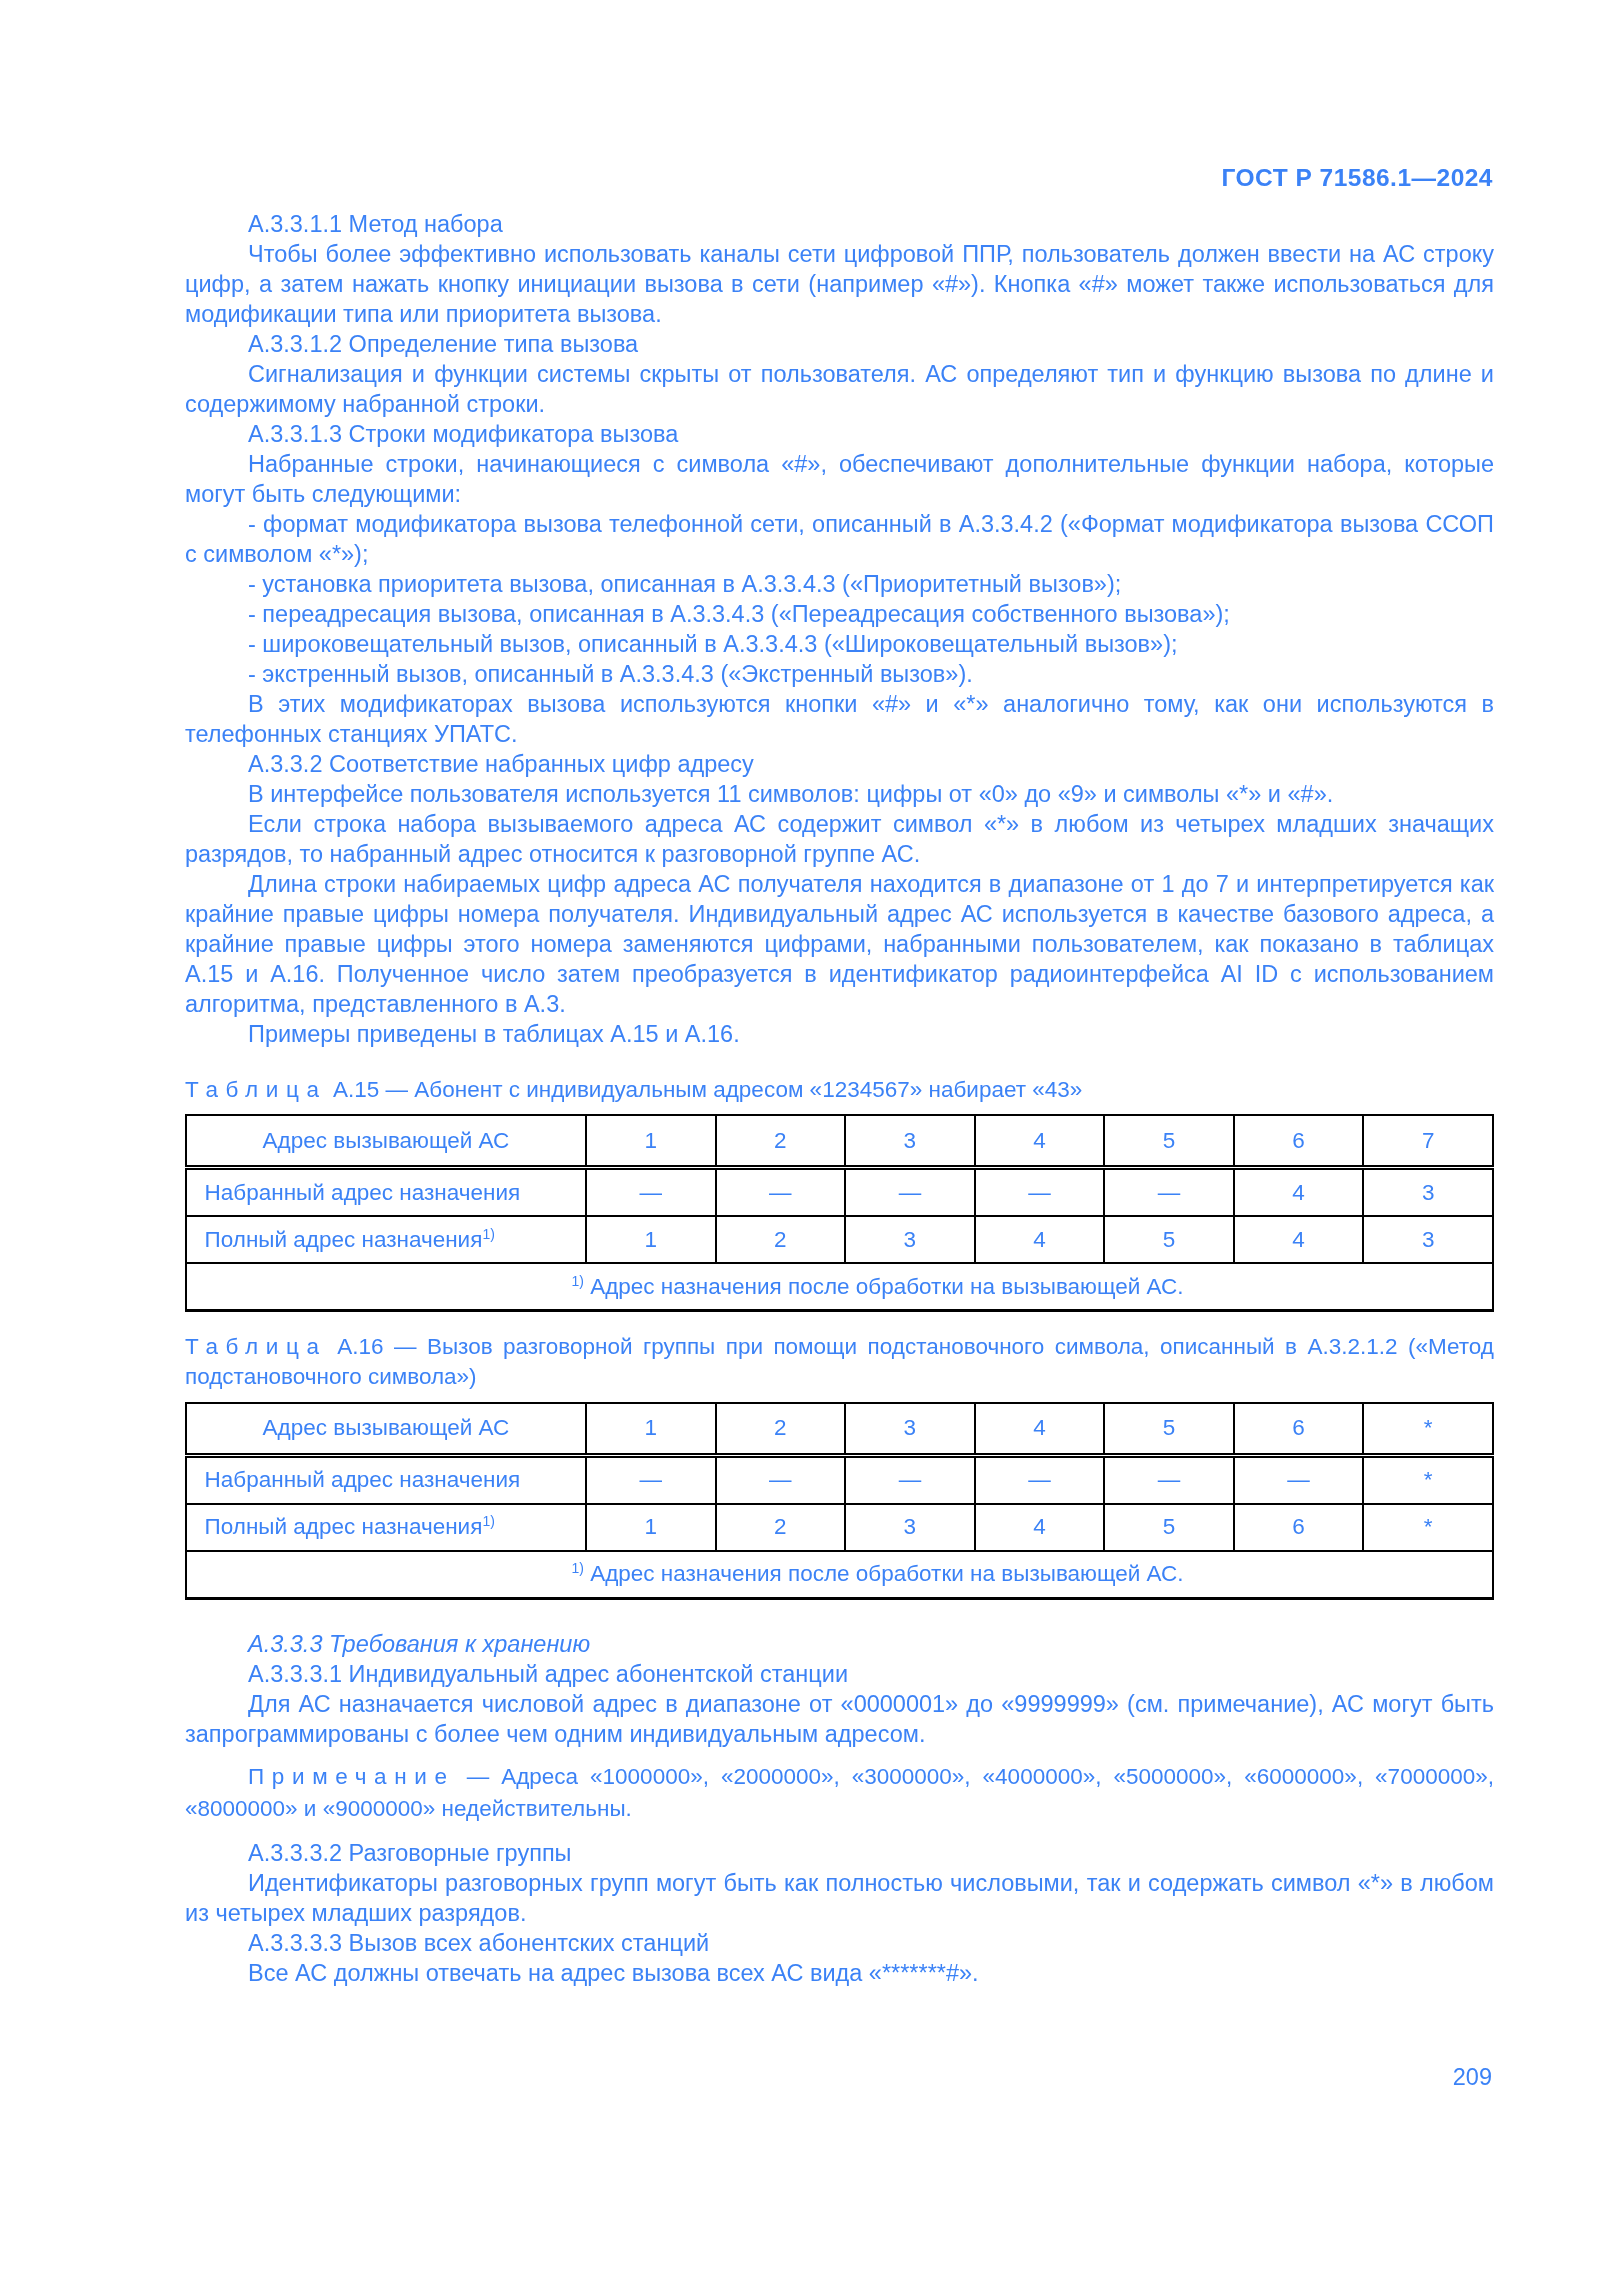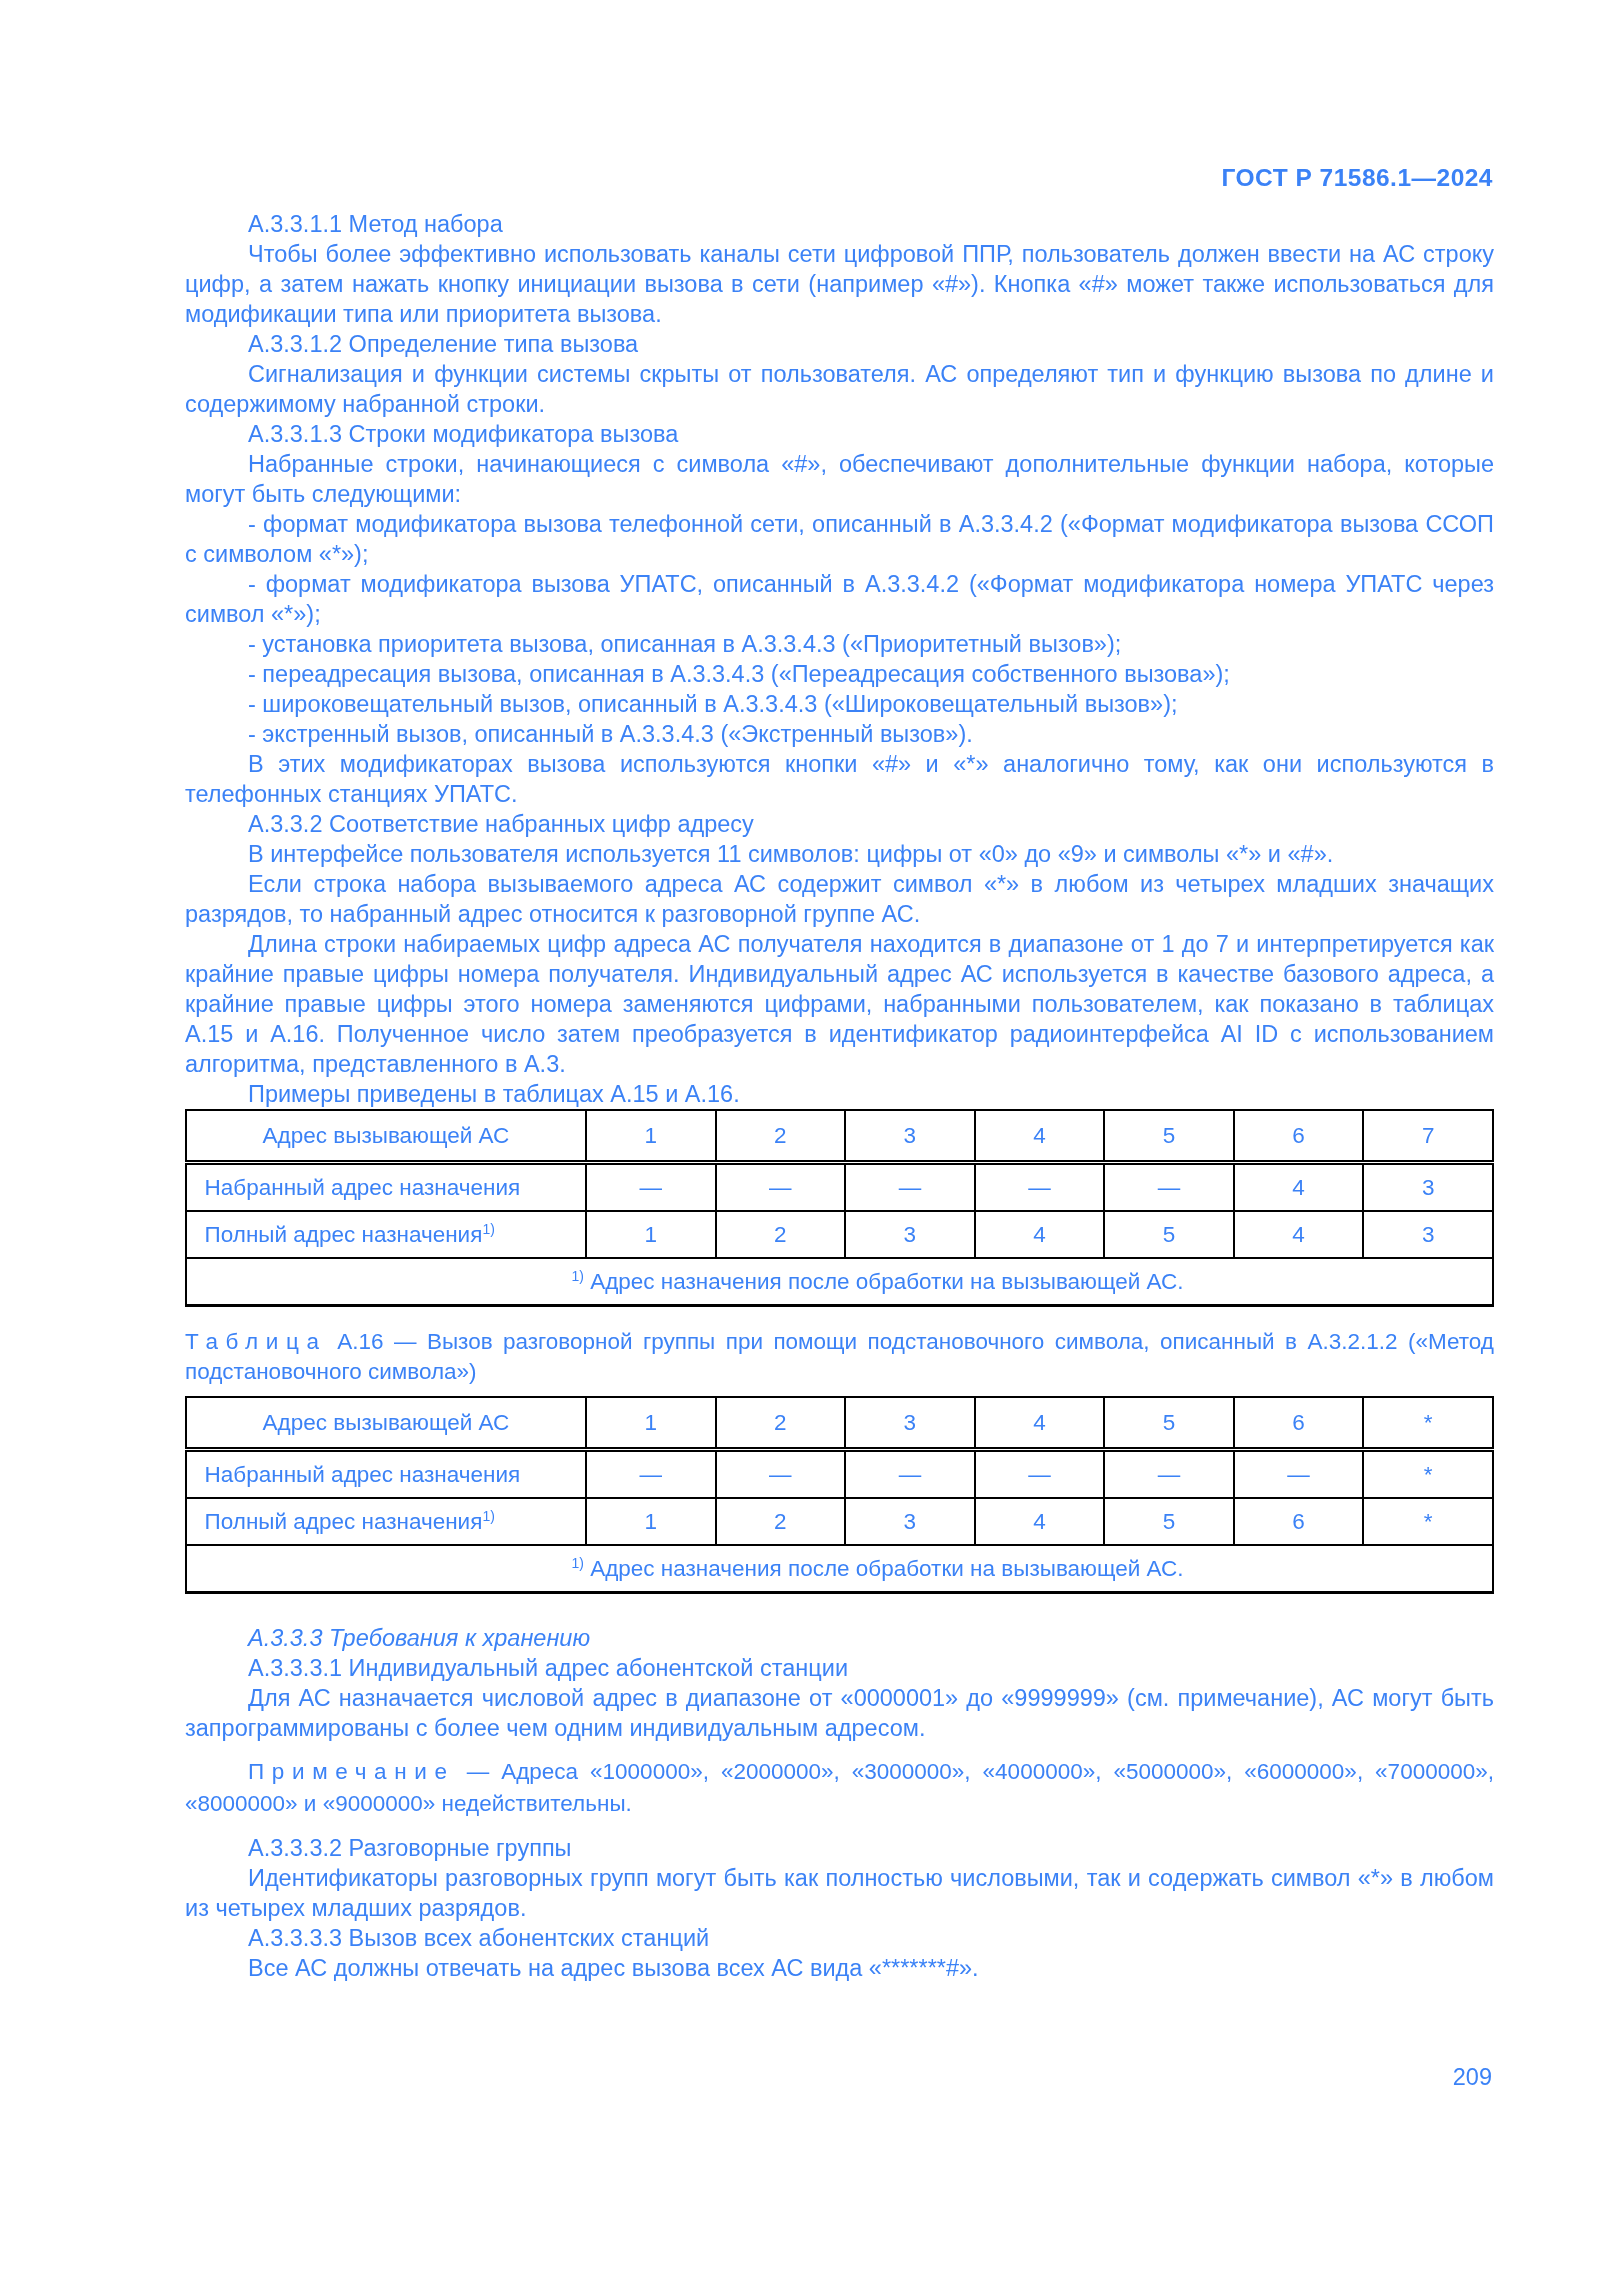--- a/index.html
+++ b/index.html
@@ -79,32 +79,32 @@
 
   <div class="flow">
 
     <p class="para">А.3.3.1.1 Метод набора</p>
     <p class="para">Чтобы более эффективно использовать каналы сети цифровой ППР, пользователь должен ввести на АС строку цифр, а затем нажать кнопку инициации вызова в сети (например «#»). Кнопка «#» может также использоваться для модификации типа или приоритета вызова.</p>
     <p class="para">А.3.3.1.2 Определение типа вызова</p>
     <p class="para">Сигнализация и функции системы скрыты от пользователя. АС определяют тип и функцию вызова по длине и содержимому набранной строки.</p>
     <p class="para">А.3.3.1.3 Строки модификатора вызова</p>
     <p class="para">Набранные строки, начинающиеся с символа «#», обеспечивают дополнительные функции набора, которые могут быть следующими:</p>
     <p class="para">- формат модификатора вызова телефонной сети, описанный в А.3.3.4.2 («Формат модификатора вызова ССОП с символом «*»);</p>
-    <p class="para">- формат модификатора вызова УПАТС, описанный в А.3.3.4.2 («Формат модификатора номера УПАТС через символ «*»);</p>
     <p class="para">- установка приоритета вызова, описанная в А.3.3.4.3 («Приоритетный вызов»);</p>
     <p class="para">- переадресация вызова, описанная в А.3.3.4.3 («Переадресация собственного вызова»);</p>
     <p class="para">- широковещательный вызов, описанный в А.3.3.4.3 («Широковещательный вызов»);</p>
     <p class="para">- экстренный вызов, описанный в А.3.3.4.3 («Экстренный вызов»).</p>
     <p class="para">В этих модификаторах вызова используются кнопки «#» и «*» аналогично тому, как они используются в телефонных станциях УПАТС.</p>
     <p class="para">А.3.3.2 Соответствие набранных цифр адресу</p>
     <p class="para">В интерфейсе пользователя используется 11 символов: цифры от «0» до «9» и символы «*» и «#».</p>
     <p class="para">Если строка набора вызываемого адреса АС содержит символ «*» в любом из четырех младших значащих разрядов, то набранный адрес относится к разговорной группе АС.</p>
     <p class="para">Длина строки набираемых цифр адреса АС получателя находится в диапазоне от 1 до 7 и интерпретируется как крайние правые цифры номера получателя. Индивидуальный адрес АС используется в качестве базового адреса, а крайние правые цифры этого номера заменяются цифрами, набранными пользователем, как показано в таблицах А.15 и А.16. Полученное число затем преобразуется в идентификатор радиоинтерфейса AI ID с использованием алгоритма, представленного в А.3.</p>
     <p class="para">Примеры приведены в таблицах А.15 и А.16.</p>
 
+    <div class="tcap tcap-a15"><span class="spaced">Таблица</span> <span>А.15</span> <span>— Абонент с индивидуальным адресом «1234567» набирает «43»</span></div>
 
     <table class="gtable">
       <colgroup>
         <col style="width:30.6%">
         <col style="width:9.914%">
           <col style="width:9.914%">
           <col style="width:9.914%">
           <col style="width:9.914%">
           <col style="width:9.914%">
           <col style="width:9.914%">

